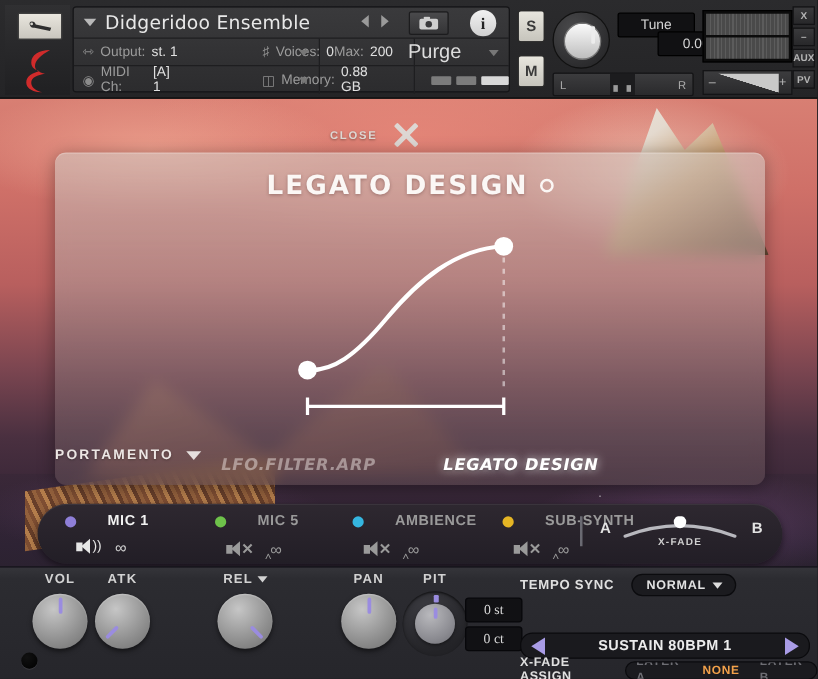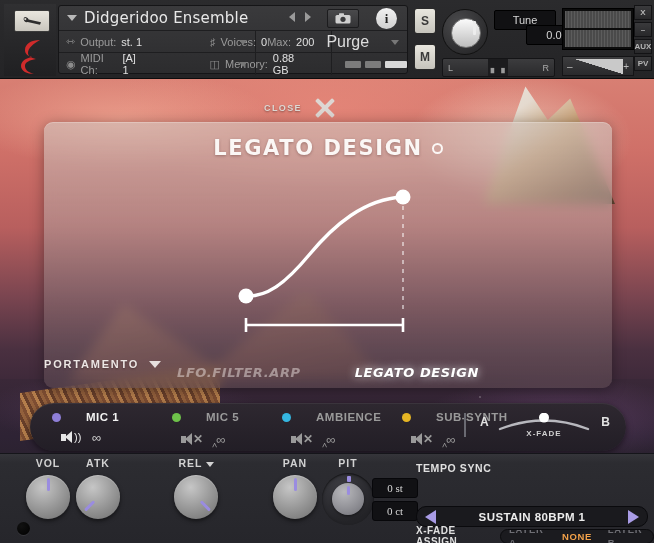--- a/index.html
+++ b/index.html
@@ -641,20 +641,24 @@
       <div class="pit-field" id="pit-st">0 st</div>
       <div class="pit-field" id="pit-ct">0 ct</div>
 
       <div id="screw"></div>
     </div>
 
     <div id="right-col">
 
       <div id="tempo-row">
         <span id="tempo-sync-label">TEMPO SYNC</span>
+        <div id="tempo-mode">
+          <span>NORMAL</span>
+          <span class="caret"></span>
+        </div>
       </div>
 
 
       <div class="sel-row" id="sel-row-2">
         <span class="sel-arrow-l"></span>
         <span class="sel-text">SUSTAIN 80BPM 1</span>
         <span class="sel-arrow-r"></span>
       </div>
 
       <div id="xfade-assign-row">

